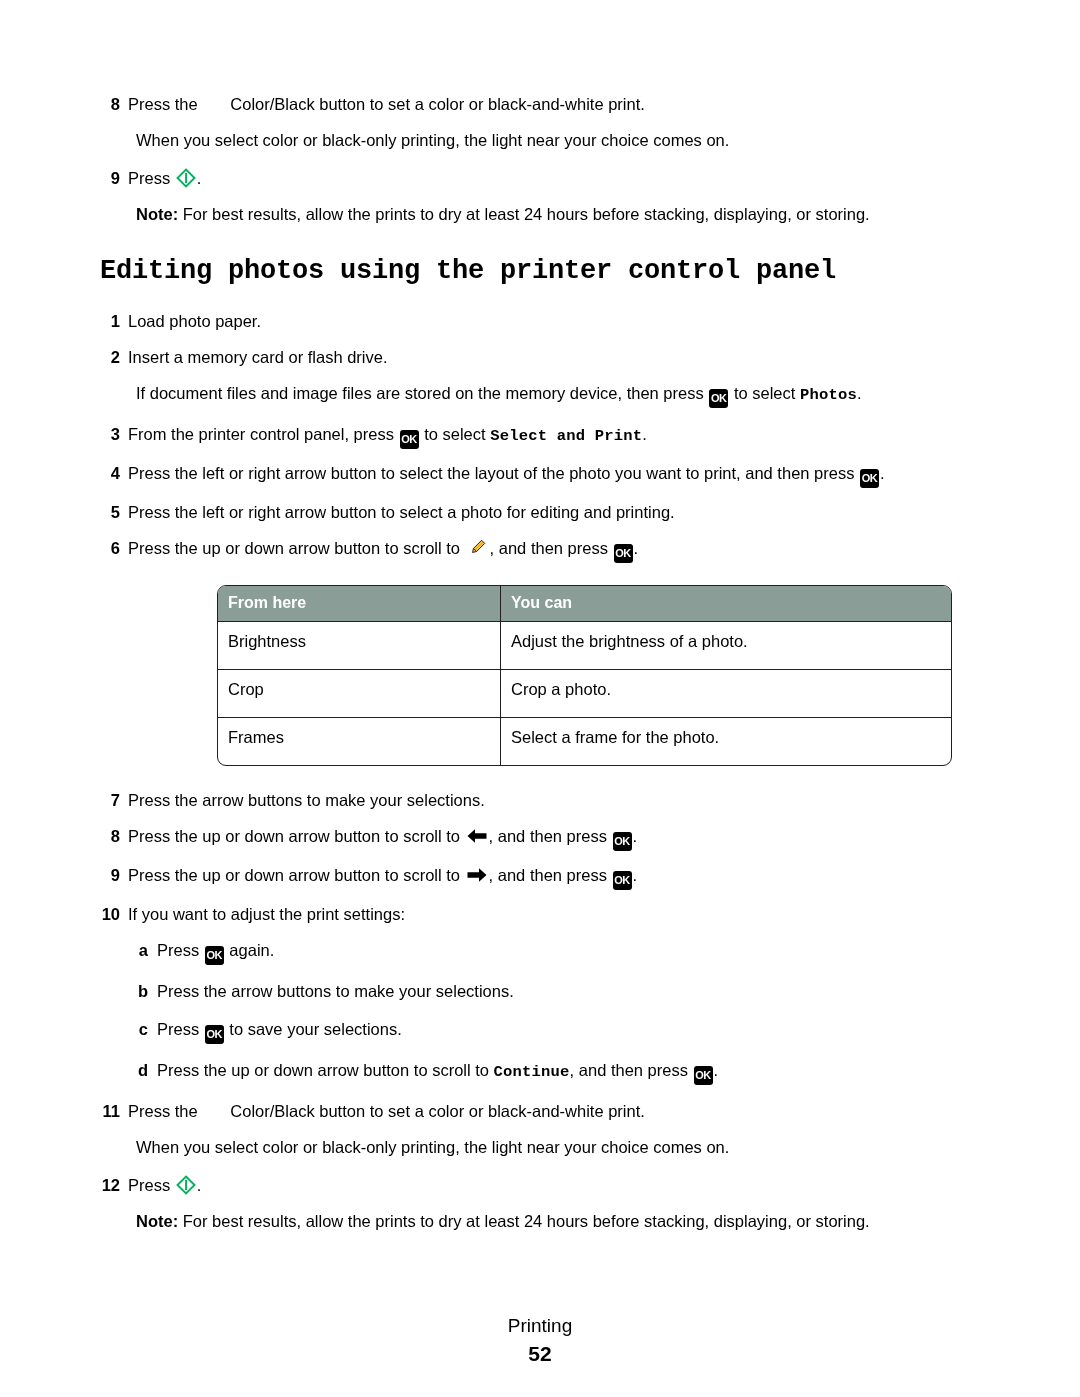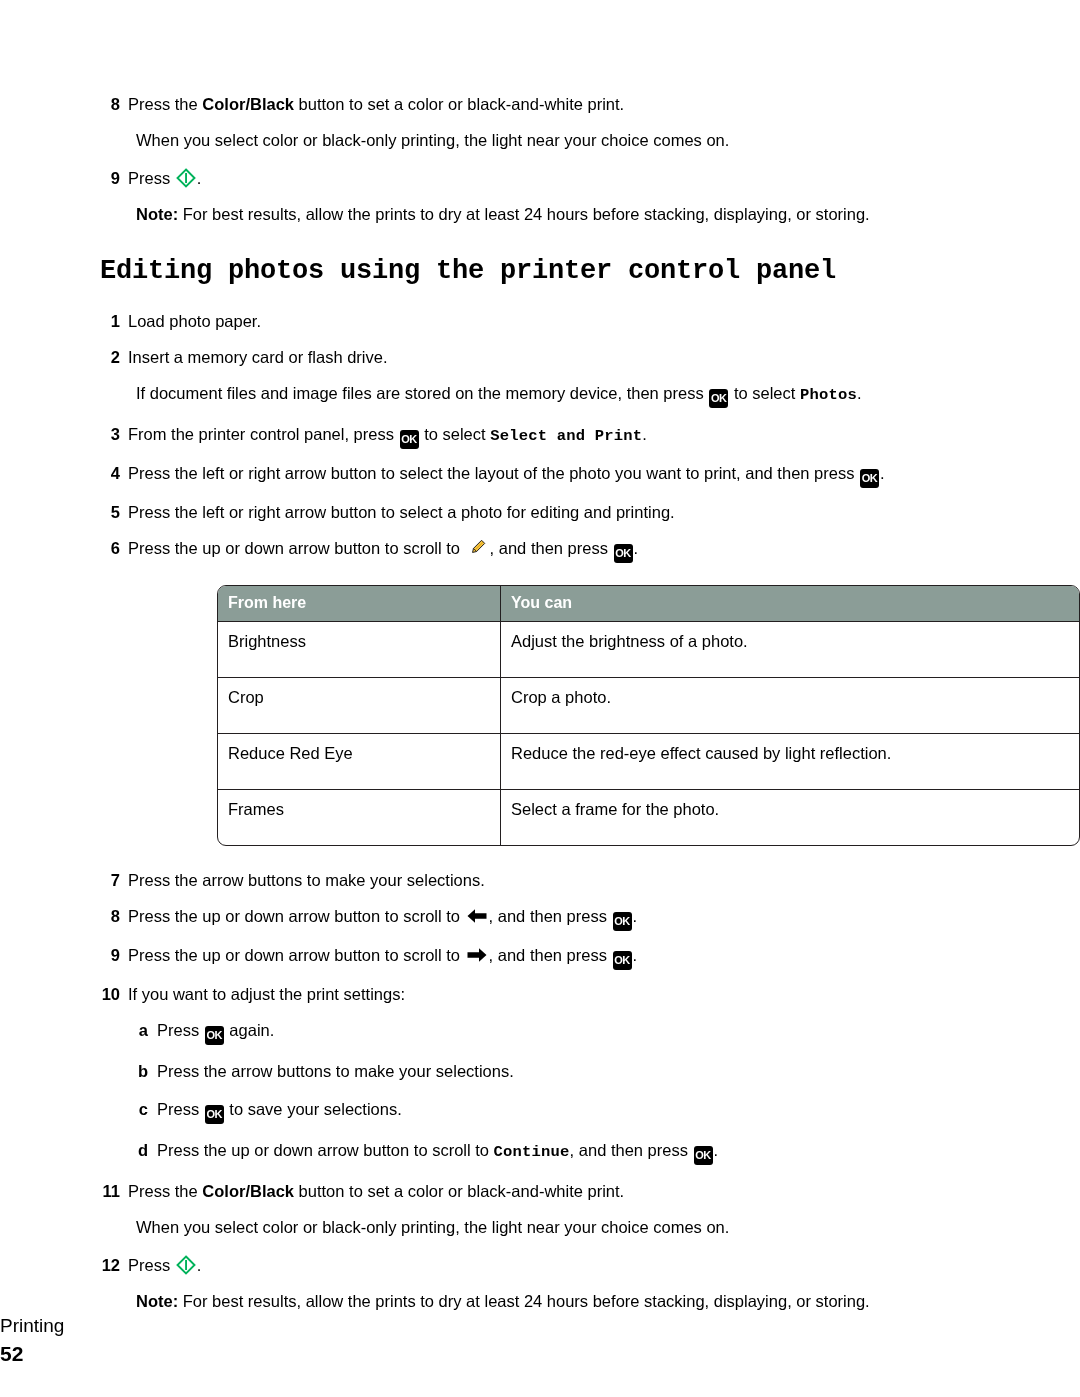--- a/index.html
+++ b/index.html
@@ -78,21 +78,21 @@
     padding-right: 30px;
   }
   .note b { font-weight: bold; }
 
   .mono {
     font-family: "Liberation Mono", "DejaVu Sans Mono", monospace;
     font-weight: bold;
     font-size: 15.5px;
     letter-spacing: 0.2px;
   }
-  b.strong { font-weight: bold; }
+  b.strong { font-weight: normal; margin-left: 28px; }
 
   
   h1.section-title {
     font-size: 27px;
     font-weight: bold;
     letter-spacing: -0.2px;
     margin: 30px 0 22px 5px;
     line-height: 1.15;
     font-family: Liberation Mono, monospace;
   }
@@ -132,21 +132,21 @@
     display: inline-block;
     vertical-align: -3px;
     width: 22px;
     height: 18px;
     margin: 0 1px;
   }
 
   
   .opts-table-wrap {
     margin: 22px 0 22px 122px;
-    width: 863px;
+    width: 735px;
   }
   table.opts {
     border-collapse: separate;
     border-spacing: 0;
     width: 100%;
     table-layout: fixed;
     border: 1.6px solid #231f20;
     border-radius: 9px;
     overflow: hidden;
   }
@@ -156,35 +156,35 @@
     font-size: 16px;
     font-weight: bold;
     text-align: left;
     padding: 8px 0 9px 10px;
     border-bottom: 1.6px solid #231f20;
   }
   table.opts th.c1 { border-right: 1.6px solid #231f20; }
   table.opts td {
     font-size: 16.5px;
     line-height: 24px;
-    padding: 7px 10px 24px 10px;
+    padding: 7px 10px 16px 10px;
     border-bottom: 1.3px solid #231f20;
     vertical-align: top;
   }
   table.opts td.c1 { border-right: 1.6px solid #231f20; }
   table.opts tr:last-child td { border-bottom: none; }
   col.col1 { width: 283px; }
 
   
   .footer {
     position: absolute;
     left: 0;
     right: 0;
     bottom: 28px;
-    text-align: left;
+    text-align: center;
     margin-top: 32px;
   }
   .footer-label {
     font-size: 19px;
     line-height: 26px;
     color: #000;
   }
   .footer-page {
     font-size: 21px;
     font-weight: bold;
@@ -271,24 +271,20 @@
         <tbody>
           <tr>
             <td class="c1">Brightness</td>
             <td>Adjust the brightness of a photo.</td>
           </tr>
           <tr>
             <td class="c1">Crop</td>
             <td>Crop a photo.</td>
           </tr>
           <tr>
-            <td class="c1">Reduce Red Eye</td>
-            <td>Reduce the red-eye effect caused by light reflection.</td>
-          </tr>
-          <tr>
             <td class="c1">Frames</td>
             <td>Select a frame for the photo.</td>
           </tr>
         </tbody>
       </table>
     </div>
 
     <div class="step">
       <div class="step-num">7</div>
       <div class="step-body">Press the arrow buttons to make your selections.</div>

